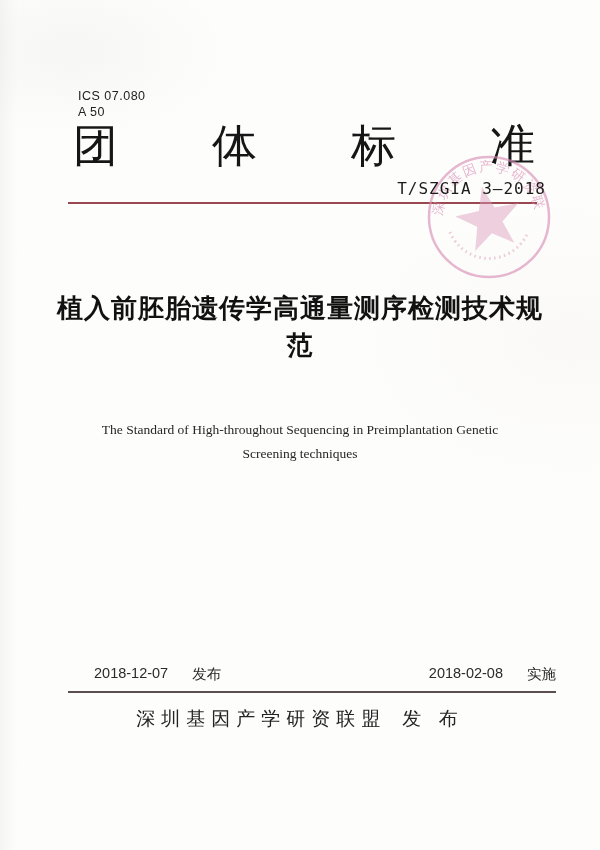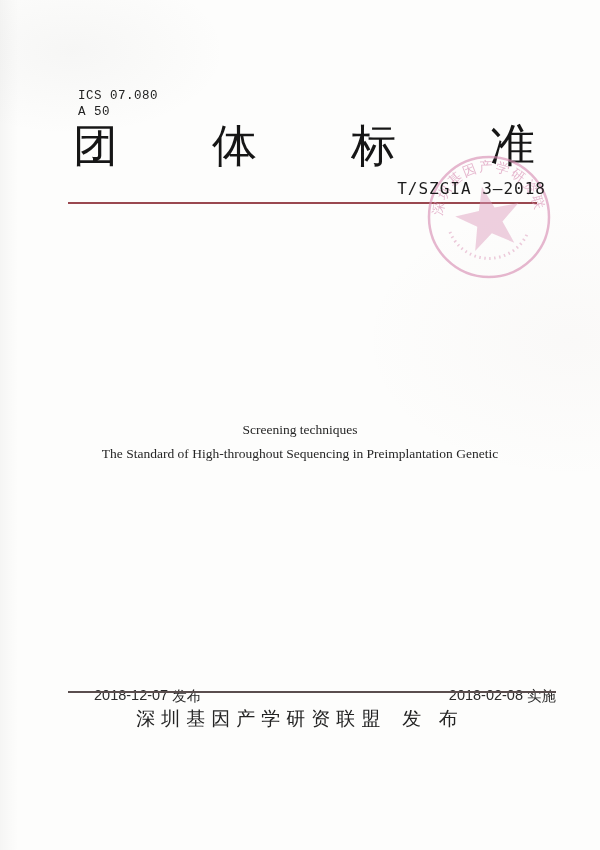--- a/index.html
+++ b/index.html
@@ -26,21 +26,21 @@
       radial-gradient(220px 120px at 12% 6%, rgba(120,120,120,0.05), transparent 70%),
       radial-gradient(300px 200px at 95% 40%, rgba(150,120,120,0.03), transparent 70%),
       linear-gradient(90deg, rgba(0,0,0,0.03), transparent 3%);
     pointer-events: none;
   }
 
   .ics-block {
     position: absolute;
     left: 78px;
     top: 88px;
-    font-family: Liberation Mono, monospace;
+    font-family: Liberation Sans, sans-serif;
     font-size: 12.5px;
     line-height: 16px;
     color: #222;
     letter-spacing: 0.5px;
   }
 
   .std-type-row {
     position: absolute;
     left: 73px;
     top: 120px;
@@ -113,21 +113,21 @@
   .dates-row {
     position: absolute;
     left: 68px;
     width: 488px;
     top: 665px;
     display: flex;
     justify-content: space-between;
     font-size: 14.5px;
     color: #2b2b2b;
   }
-  .dates-row .date-group { display: inline-flex; gap: 4px; margin-top: 22px; }
+  .dates-row .date-group { display: inline-flex; gap: 24px; }
   .dates-row .left-group { padding-left: 26px; }
 
   .rule-bottom {
     position: absolute;
     left: 68px;
     top: 691px;
     width: 488px;
     height: 2px;
     background: #5a4e4e;
   }
@@ -171,24 +171,28 @@
       <path id="sealArcTop" d="M 18,66 A 47,47 0 0 1 112,66" fill="none"></path>
     </defs>
     <circle cx="65" cy="65" r="60" fill="none" stroke="#d88fb4" stroke-width="2.5" opacity="0.75"></circle>
     <polygon points="0,-34 -8,-11 -32.3,-10.5 -12.9,4.2 -20,27.5 0,13.6 20,27.5 12.9,4.2 32.3,-10.5 8,-11" transform="translate(65,68) rotate(-12)" fill="#dd9abc" opacity="0.55"></polygon>
     <text font-size="13.5" fill="#d88fb4" opacity="0.75" letter-spacing="2" font-family="Liberation Sans, sans-serif">
       <textPath href="#sealArcTop" startOffset="2">深圳基因产学研资联盟</textPath>
     </text>
     <path d="M 26,80 A 42,42 0 0 0 104,80" fill="none" stroke="#d88fb4" stroke-width="3" stroke-dasharray="1.5,3.5" opacity="0.55"></path>
   </svg>
 
+  <div class="main-title">
+    <div>植入前胚胎遗传学高通量测序检测技术规</div>
+    <div>范</div>
+  </div>
 
   <div class="en-subtitle">
+    <div>The Standard of High-throughout Sequencing in Preimplantation Genetic</div>
     <div>Screening techniques</div>
-    <div>The Standard of High-throughout Sequencing in Preimplantation Genetic</div>
   </div>
 
   <div class="dates-row">
     <span class="date-group left-group">
       <span>2018-12-07</span>
       <span>发布</span>
     </span>
     <span class="date-group">
       <span>2018-02-08</span>
       <span>实施</span>

